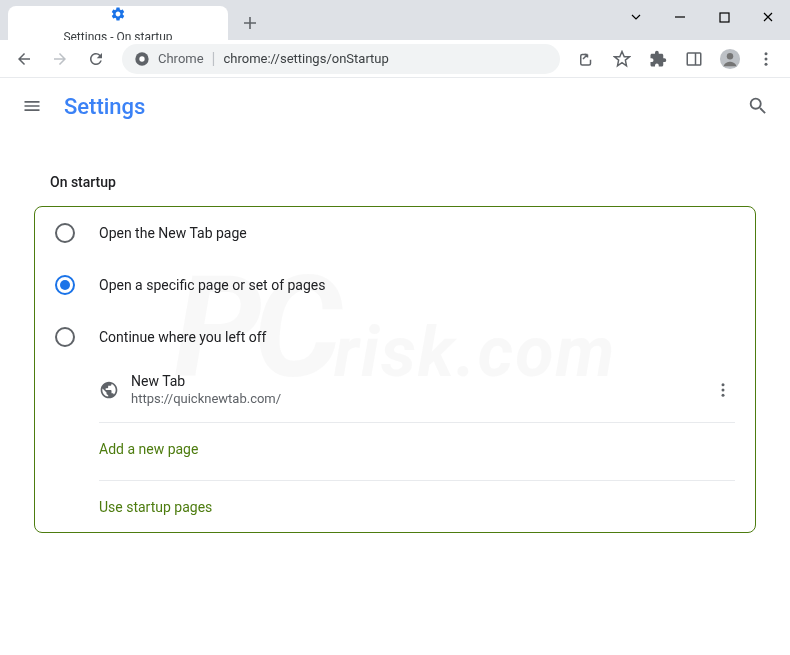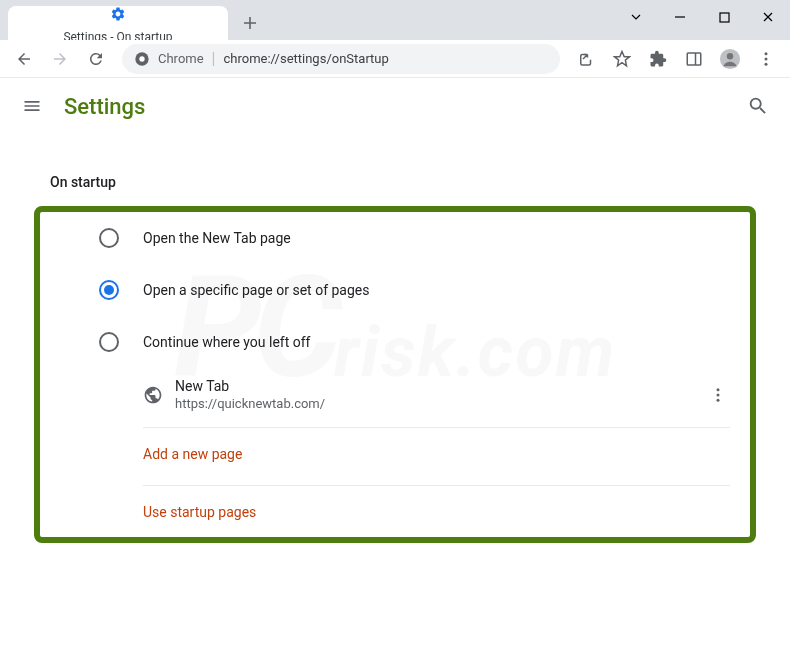--- a/index.html
+++ b/index.html
@@ -25,41 +25,41 @@
 .nav-btn.disabled { color: #bdc1c6; cursor: default; }
 .omnibox { flex: 1; height: 30px; background: #f1f3f4; border-radius: 15px; display: flex; align-items: center; padding: 0 12px; gap: 8px; margin: 0 6px; }
 .omnibox-label { font-size: 13px; color: #5f6368; }
 .omnibox-sep { color: #bdc1c6; }
 .omnibox-url { font-size: 13px; color: #3c4043; }
 .action-icon { width: 32px; height: 32px; display: flex; align-items: center; justify-content: center; color: #5f6368; cursor: pointer; }
 
 
 .settings-header { height: 56px; display: flex; align-items: center; padding: 0 20px; gap: 20px; position: relative; z-index: 2; }
 .menu-btn { width: 24px; height: 24px; display: flex; align-items: center; justify-content: center; cursor: pointer; color: #5f6368; }
-.settings-title { font-size: 22px; font-weight: 500; color: #4d7c0f; }
+.settings-title { font-size: 22px; font-weight: 500; color: #3b82f6; }
 .settings-search { margin-left: auto; width: 24px; height: 24px; display: flex; align-items: center; justify-content: center; cursor: pointer; color: #5f6368; }
 
 
 .content { padding: 20px 24px; position: relative; z-index: 2; }
 .section-title { font-size: 14px; color: #202124; margin: 20px 0 16px 26px; font-weight: 500; }
-.card { border: 6px solid #4d7c0f; border-radius: 8px; background: rgba(255,255,255,0.3); margin-left: 10px; margin-right: 10px; overflow: hidden; padding-left: 39px; }
+.card { border: 1px solid #4d7c0f; border-radius: 8px; background: rgba(255,255,255,0.3); margin-left: 10px; margin-right: 10px; overflow: hidden; }
 .radio-row { display: flex; align-items: center; padding: 16px 20px; gap: 24px; cursor: pointer; }
 .radio { width: 20px; height: 20px; border: 2px solid #5f6368; border-radius: 50%; display: flex; align-items: center; justify-content: center; flex-shrink: 0; }
 .radio.checked { border-color: #1a73e8; }
 .radio.checked::after { content: ''; width: 10px; height: 10px; background: #1a73e8; border-radius: 50%; }
 .radio-label { font-size: 14px; color: #202124; }
 .page-item { display: flex; align-items: center; padding: 10px 20px 10px 64px; gap: 12px; }
 .page-globe { width: 20px; height: 20px; color: #5f6368; flex-shrink: 0; }
 .page-info { flex: 1; }
 .page-name { font-size: 14px; color: #202124; }
 .page-url { font-size: 13px; color: #5f6368; margin-top: 2px; }
 .page-more { width: 24px; height: 24px; display: flex; align-items: center; justify-content: center; cursor: pointer; color: #5f6368; }
 .divider { height: 1px; background: #e8eaed; margin: 6px 20px 0 64px; }
 .link-row { padding: 16px 20px 16px 64px; }
-.link-text { font-size: 14px; color: #c2410c; cursor: pointer; }
+.link-text { font-size: 14px; color: #4d7c0f; cursor: pointer; }
 
 svg { display: block; }
 </style>
 </head>
 <body>
 
 <div class="watermark">PC<span class="rsk">risk.com</span></div>
 
 <div class="titlebar">
   <div class="tab">

